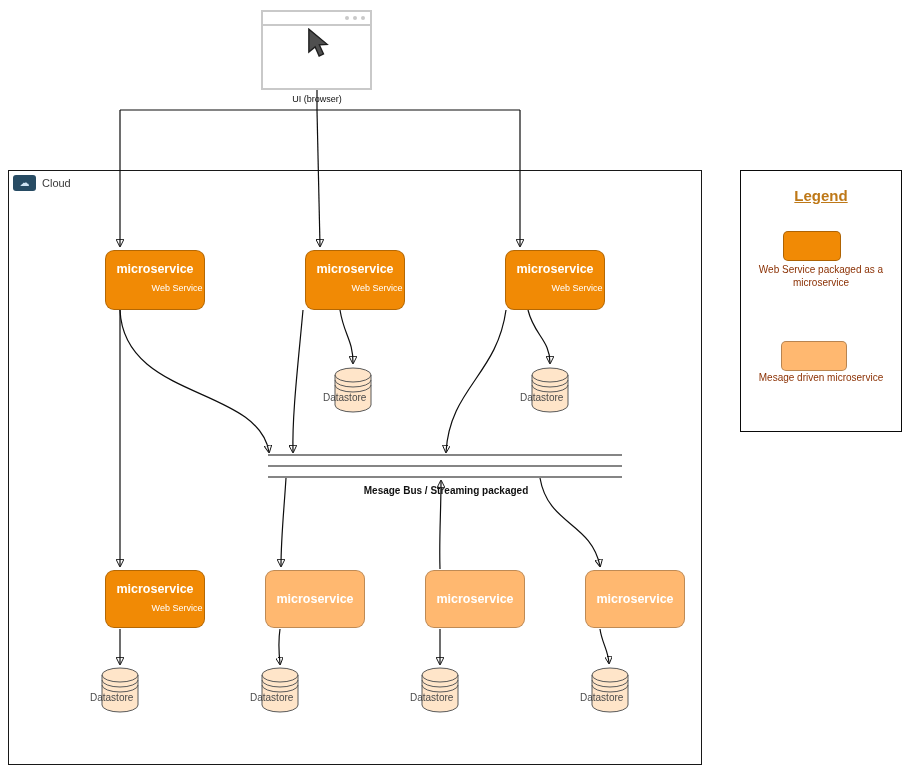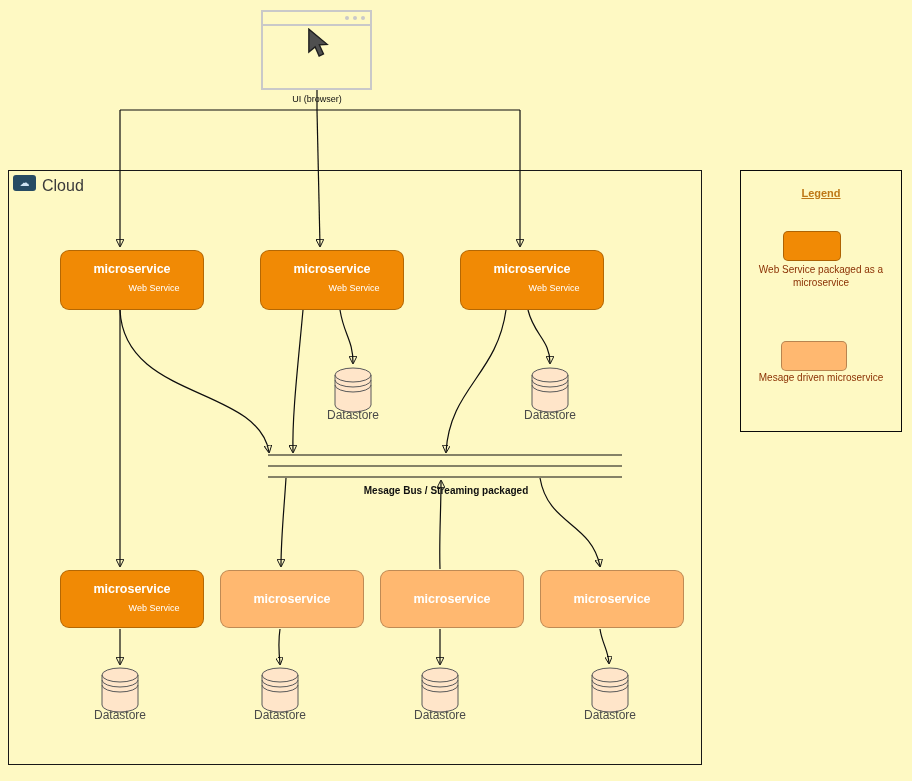--- a/index.html
+++ b/index.html
@@ -1,64 +1,64 @@
 <!DOCTYPE html>
 <html><head>
 <meta charset="utf-8">
 <style>
   html,body{margin:0;padding:0;}
   body{background:#3D3321;font-family:"Liberation Sans",sans-serif;}
-  .stage{position:relative;width:912px;height:781px;background:#fef9c3;overflow:hidden;}
+  .stage{position:relative;width:912px;height:781px;background:#ffffff;overflow:hidden;}
 
   .connectors{position:absolute;left:0;top:0;z-index:1;}
   .connectors path{fill:none;stroke:#0d0d0d;stroke-width:1.2;}
 
   
   .browser{position:absolute;left:261px;top:10px;width:111px;height:80px;
            border:2px solid #c9c9c9;box-sizing:border-box;z-index:2;}
   .browser-bar{height:12px;border-bottom:2px solid #c9c9c9;display:flex;align-items:center;
                justify-content:flex-end;gap:4px;padding-right:5px;}
   .dot{width:4px;height:4px;border-radius:50%;background:#c9c9c9;}
   .cursor-icon{position:absolute;left:42px;top:16px;}
 
   .label{position:absolute;color:#111;z-index:3;text-align:center;}
   .browser-label{left:262px;top:94px;width:110px;font-size:9px;color:#0e0e0e;}
 
   
   .cloud-box{position:absolute;left:8px;top:170px;width:694px;height:595px;
              border:1px solid #181818;box-sizing:border-box;z-index:0;}
   .cloud-icon{position:absolute;left:4px;top:4px;width:23px;height:16px;background:#274b63;
               border-radius:3px;color:#cfe3f2;font-size:10px;line-height:16px;text-align:center;}
-  .cloud-label{position:absolute;left:33px;top:6px;font-size:16px;color:#3a3a3a;}
-
-  
-  .svc{position:absolute;width:144px;border-radius:9px;color:#fff;text-align:center;
-       box-sizing:border-box;z-index:2;border:1px solid rgba(0,0,0,.25);}
+  .cloud-label{position:absolute;left:33px;top:6px;font-size:11px;color:#3a3a3a;}
+
+  
+  .svc{position:absolute;width:100px;border-radius:9px;color:#fff;text-align:center;
+       box-sizing:border-box;z-index:2;border:1px solid rgba(0,0,0,.25);margin-left:45px;}
   .svc.web{background:#F18A05;}
   .svc.event{background:#FFB870;display:flex;align-items:center;justify-content:center;}
   .svc.top{height:60px;}
   .svc.bottom{height:58px;}
   .svc-title{font-weight:bold;font-size:12.5px;margin-top:11px;}
   .svc.event .svc-title{margin-top:0;}
   .svc-sub{font-size:9px;margin-top:7px;padding-left:44px;}
 
   
   .ds{position:absolute;width:40px;height:48px;z-index:2;}
   .ds svg{position:absolute;left:0;top:0;}
-  .ds-label{position:absolute;left:-10px;top:42px;width:60px;text-align:center;
-            font-size:12px;color:#4a4a4a;}
+  .ds-label{position:absolute;left:-10px;top:26px;width:60px;text-align:left;
+            font-size:10px;color:#4a4a4a;}
 
   
   .bus-label{left:346px;top:485px;width:200px;font-size:10px;font-weight:600;color:#101010;}
 
   
   .legend{position:absolute;left:740px;top:170px;width:162px;height:262px;
           border:1px solid #0a0a0a;box-sizing:border-box;z-index:2;}
   .legend-title{position:absolute;left:0;top:16px;width:100%;text-align:center;
-                font-size:11px;font-weight:bold;text-decoration:underline;color:#BE7817;}
+                font-size:15px;font-weight:bold;text-decoration:underline;color:#BE7817;}
   .legend-swatch{position:absolute;border-radius:5px;border:1px solid rgba(0,0,0,.28);box-sizing:border-box;}
   .legend-swatch.web{left:42px;top:60px;width:58px;height:30px;background:#F18A05;}
   .legend-swatch.event{left:40px;top:170px;width:66px;height:30px;background:#FFB870;}
   .legend-text{position:absolute;left:4px;width:152px;text-align:center;font-size:10px;
                font-weight:normal;color:#8B3104;line-height:1.3;}
   .legend-text.t1{top:92px;}
   .legend-text.t2{top:200px;}
 </style>
 </head>
 <body>

